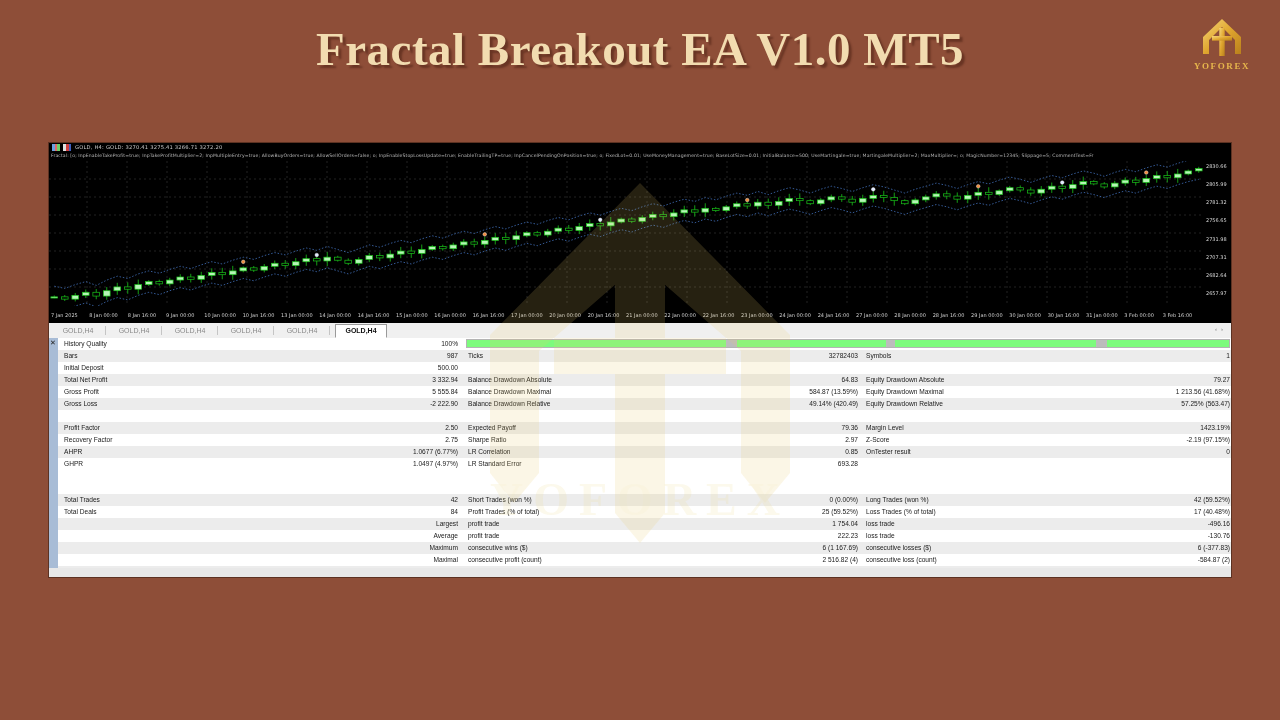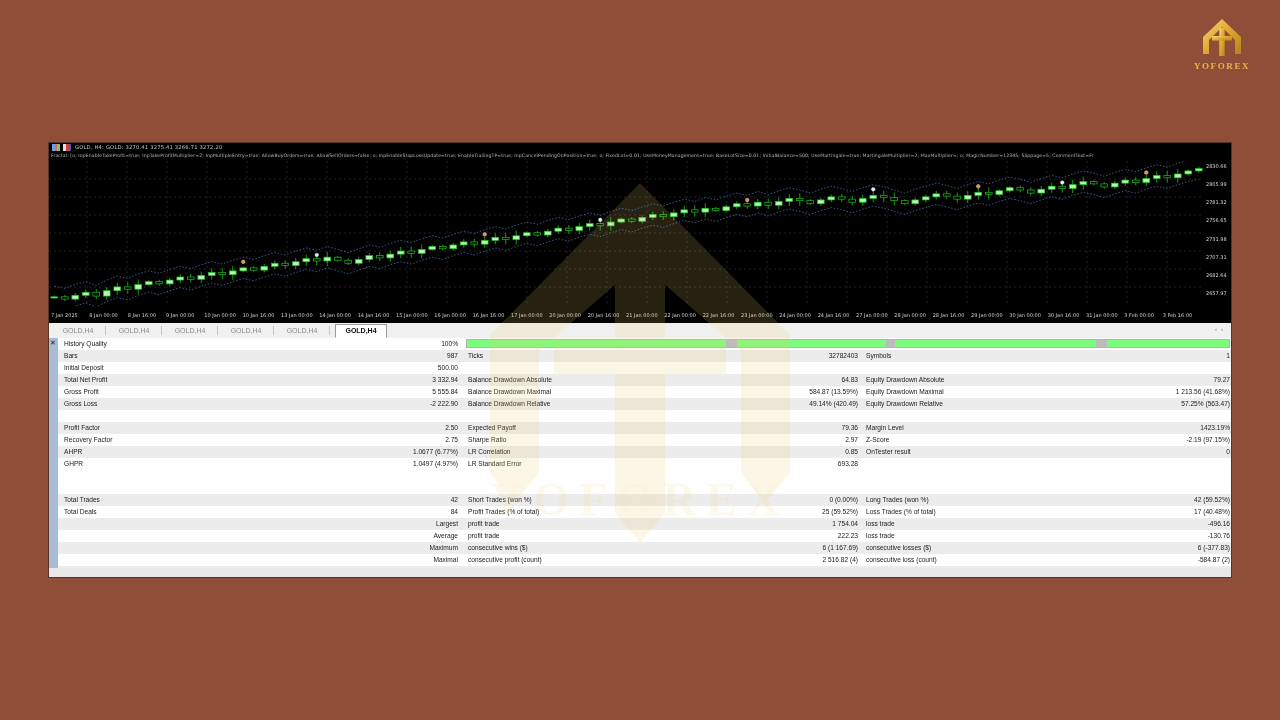--- a/index.html
+++ b/index.html
@@ -101,20 +101,21 @@
     position:absolute;left:0;top:330px;width:1182px;text-align:center;
     font-family:"Liberation Serif", serif;font-size:46px;font-weight:bold;
     color:#ecd98c;letter-spacing:10px;opacity:.55;
   }
   #bottom-strip{position:absolute;left:0;bottom:0;width:1182px;height:10px;background:#e8e8e8;}
 </style>
 </head>
 <body>
 
 <div id="header">
+  <div id="page-title">Fractal Breakout EA V1.0 MT5</div>
 
   <div id="logo">
     <svg width="46" height="44" viewBox="0 0 46 44">
       <defs>
         <linearGradient id="gl" x1="0" y1="0" x2="1" y2="1">
           <stop offset="0%" stop-color="#f6d67a"></stop>
           <stop offset="50%" stop-color="#e0a62f"></stop>
           <stop offset="100%" stop-color="#b9801c"></stop>
         </linearGradient>
       </defs>

